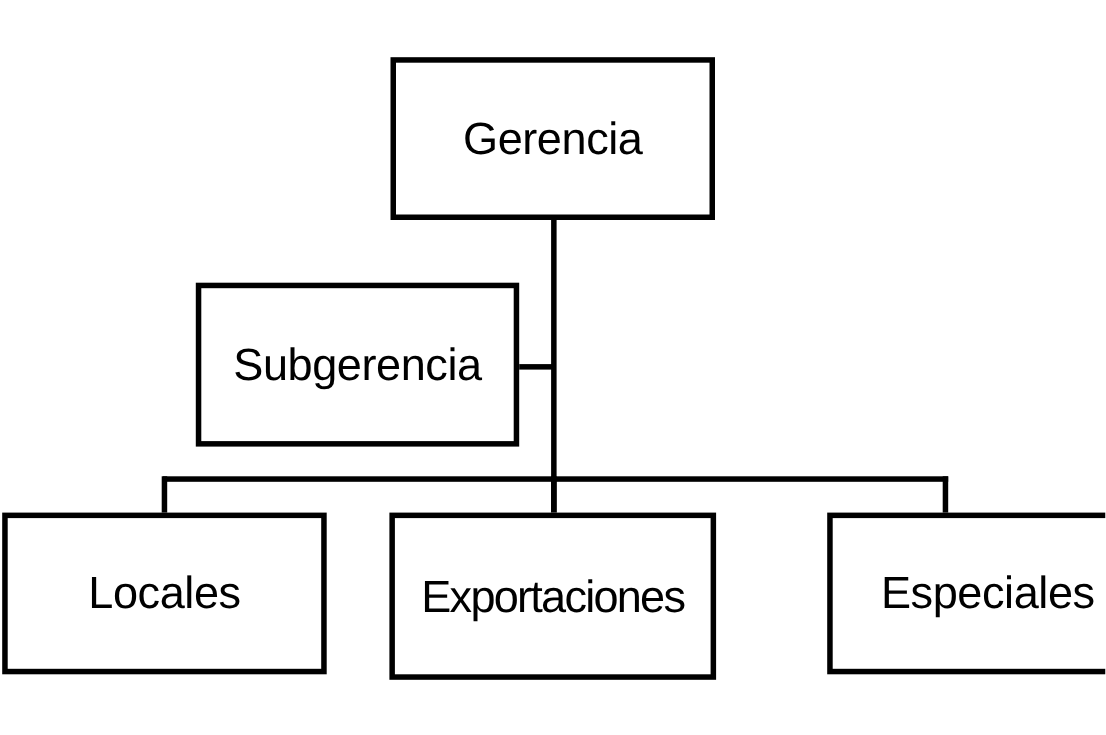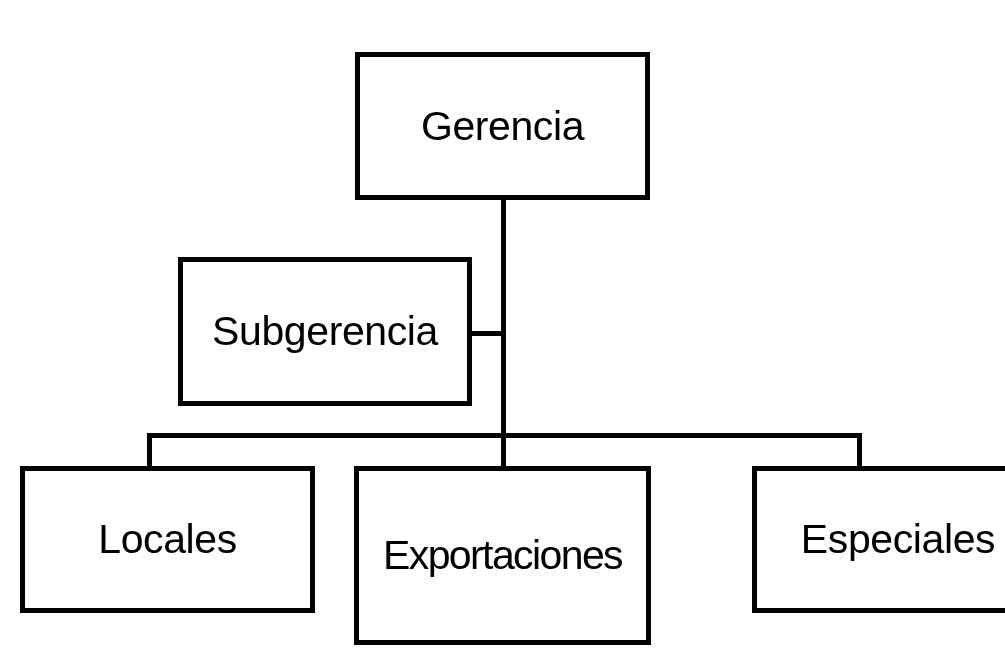--- a/index.html
+++ b/index.html
@@ -44,22 +44,22 @@
     position: absolute;
     background: #000000;
     z-index: 1;
   }
   .v-line { width: 5px; }
   .h-line { height: 5px; }
 
   
   #node-gerencia      { left: 355px; top: 52px;  width: 295px; height: 148px; }
   #node-subgerencia   { left: 178px; top: 257px; width: 294px; height: 149px; }
-  #node-locales       { left: 20px;   top: 466px; width: 295px; height: 147px; }
-  #node-exportaciones { left: 354px; top: 466px; width: 297px; height: 179px; }
+  #node-locales       { left: 2px;   top: 466px; width: 295px; height: 147px; }
+  #node-exportaciones { left: 354px; top: 466px; width: 297px; height: 152px; }
   #node-especiales    { left: 708px; top: 466px; width: 292px; height: 147px; margin-left: 44px; }
 
   
   #trunk-main          { left: 501px; top: 198px; height: 270px; }
   #stub-subgerencia    { left: 469px; top: 331px; width: 35px; }
   #bus-children        { left: 148px; top: 433px; width: 714px; }
   #drop-locales        { left: 147px; top: 433px; height: 35px; }
   #drop-exportaciones  { left: 501px; top: 433px; height: 35px; }
   #drop-especiales     { left: 857px; top: 433px; height: 35px; }
 </style>

